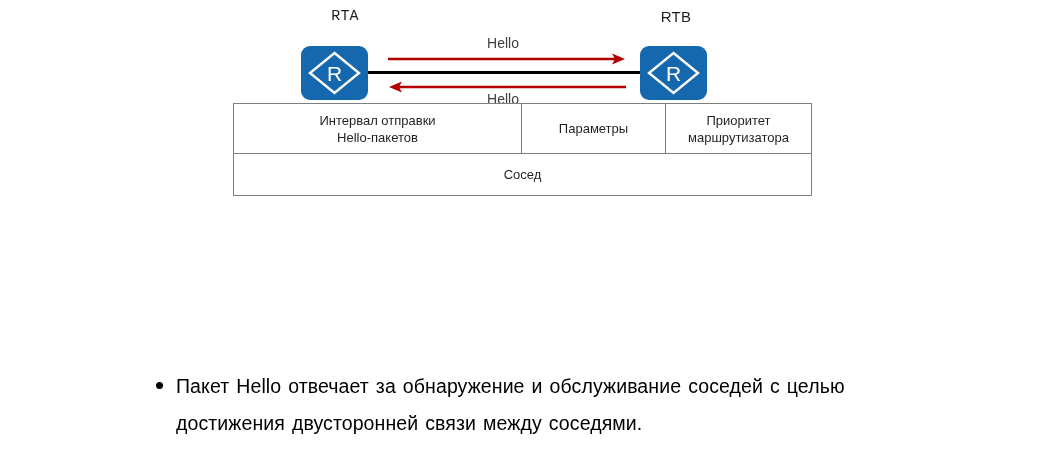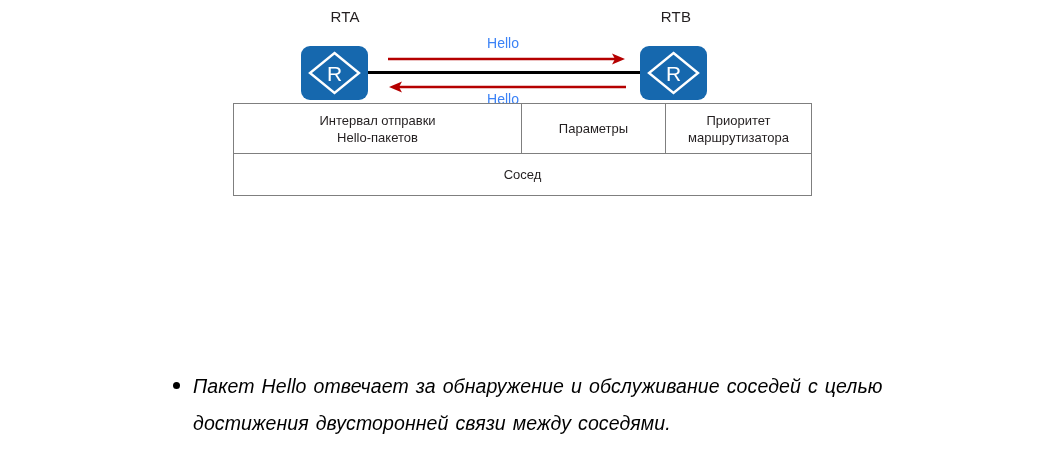--- a/index.html
+++ b/index.html
@@ -27,21 +27,21 @@
 
   .rtr-label {
     position: absolute;
     font-size: 15px;
     color: #231f20;
     letter-spacing: 0.2px;
     white-space: nowrap;
     text-align: center;
     width: 80px;
   }
-  #rta-label { left: 305px; top: 8px; }
+  #rta-label { left: 305px; top: 8px; font-family: Liberation Mono, monospace; }
   #rtb-label { left: 636px; top: 8px; }
 
   .router {
     position: absolute;
     width: 67px;
     height: 54px;
     top: 46px;
     border-radius: 9px;
     background: #1668ae;
   }
@@ -55,21 +55,21 @@
     left: 366px;
     top: 71px;
     width: 276px;
     height: 3px;
     background: #000000;
   }
 
   .hello-text {
     position: absolute;
     font-size: 14px;
-    color: #3b82f6;
+    color: #404040;
     white-space: nowrap;
     text-align: center;
     width: 120px;
   }
   #hello-top { left: 443px; top: 35px; }
   #hello-bottom { left: 443px; top: 91px; }
 
   .arrow-svg { position: absolute; }
   #arrow-forward { left: 388px; top: 52px; }
   #arrow-backward { left: 388px; top: 80px; }
@@ -101,24 +101,23 @@
     height: 41px;
     border-top: 1px solid #7f7f7f;
     border-left: 1px dashed #7f7f7f;
     border-right: 1px dashed #7f7f7f;
     border-bottom: 1px dashed #7f7f7f;
   }
 
   
   #bullet-block {
     position: absolute;
-    left: 172px;
+    left: 155px;
     top: 368px;
     width: 790px;
-    font-style: italic;
   }
   #bullet-list {
     margin: 0;
     padding: 0;
     list-style: none;
   }
   #bullet-item {
     position: relative;
     padding-left: 21px;
     font-size: 19.5px;

